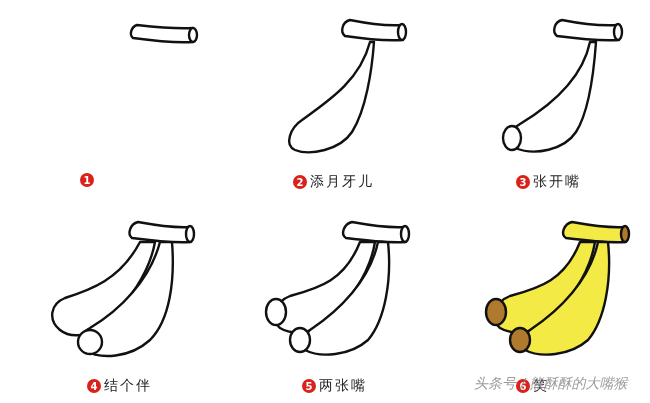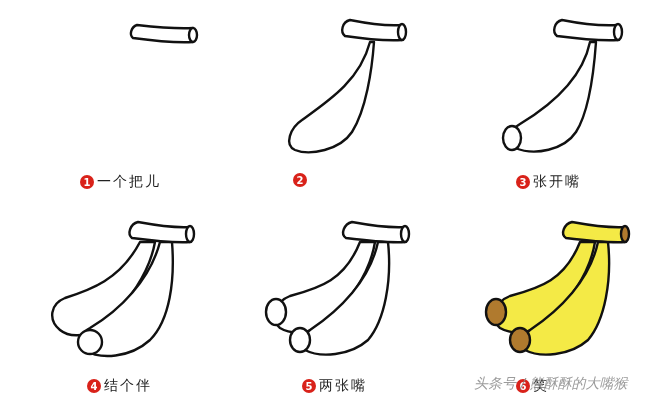--- a/index.html
+++ b/index.html
@@ -20,32 +20,32 @@
 </head>
 <body>
 
 <div class="step">
   <svg class="drawing" style="left:125px;top:15px" width="80" height="35" viewBox="0 0 80 35">
     <path d="M12 10 C30 12 50 14 68 13 L68 27 C50 28 30 26 8 23 C4 20 6 12 12 10 Z" fill="#fff"></path>
     <ellipse cx="68" cy="20" rx="4" ry="7" fill="#fff"></ellipse>
   </svg>
   <div class="caption" style="left:80px;top:173px">
     <span class="badge">1</span>
-    <span>一个把儿</span>
   </div>
 </div>
 
 <div class="step">
   <svg class="drawing" style="left:270px;top:10px" width="150" height="150" viewBox="0 0 150 150">
     <path d="M104 32 C102 60 96 100 82 122 C70 140 40 146 25 140 C14 135 20 118 32 110 C60 90 90 70 100 32 Z" fill="#fff"></path>
     <path d="M80 10 C100 14 118 16 132 15 L132 30 C112 31 95 29 75 26 C70 22 72 12 80 10 Z" fill="#fff"></path>
     <ellipse cx="132" cy="22" rx="4" ry="8" fill="#fff"></ellipse>
   </svg>
   <div class="caption" style="left:293px;top:173px">
     <span class="badge">2</span>
+    <span>添月牙儿</span>
   </div>
 </div>
 
 <div class="step">
   <svg class="drawing" style="left:490px;top:10px" width="150" height="150" viewBox="0 0 150 150">
     <path d="M106 32 C104 60 100 100 86 122 C74 140 45 146 25 138 C14 130 20 120 30 114 C60 96 92 70 100 32 Z" fill="#fff"></path>
     <ellipse cx="22" cy="128" rx="9" ry="12" fill="#fff"></ellipse>
     <path d="M72 10 C92 14 110 16 128 15 L128 30 C110 31 90 29 67 26 C62 22 64 12 72 10 Z" fill="#fff"></path>
     <ellipse cx="128" cy="22" rx="4" ry="8" fill="#fff"></ellipse>
   </svg>

